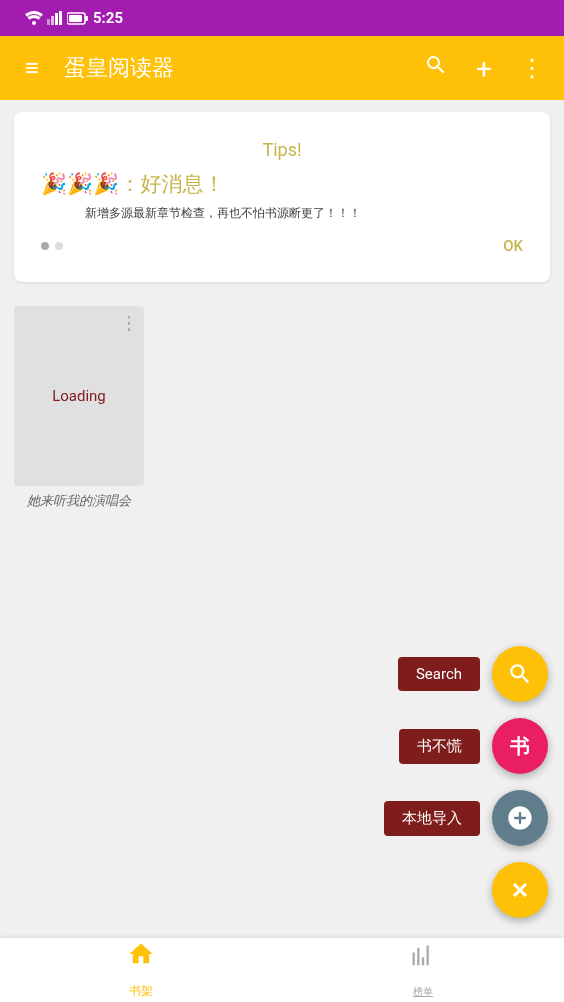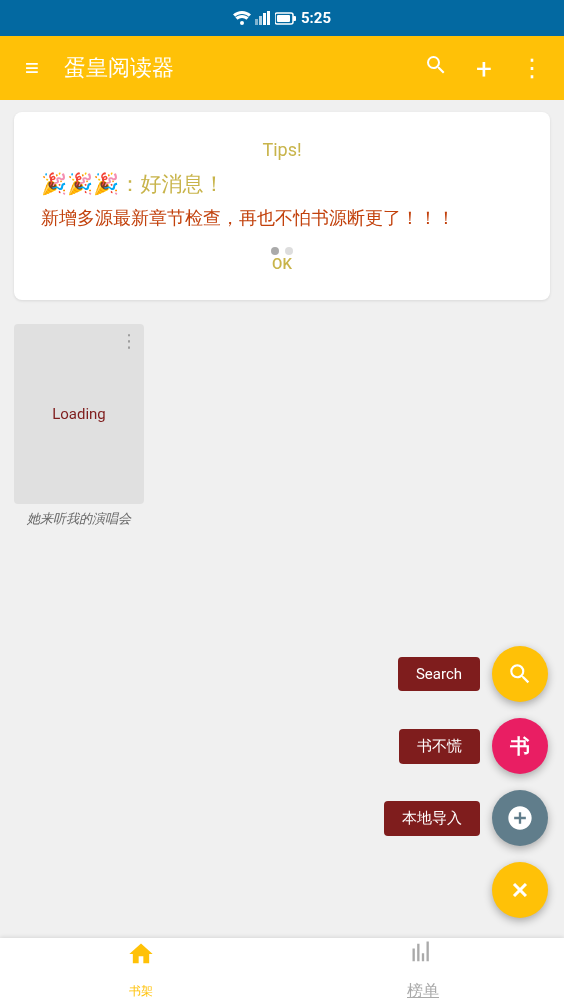--- a/index.html
+++ b/index.html
@@ -9,24 +9,24 @@
       font-family: 'Roboto', Arial, sans-serif;
       background: #f0f0f0;
       overflow: hidden;
       position: relative;
     }
 
     
     .status-bar {
       width: 100%;
       height: 36px;
-      background: #0369a1;
-      display: flex;
-      align-items: center;
-      justify-content: center;
+      background: #a21caf;
+      display: flex;
+      align-items: center;
+      justify-content: flex-start;
       padding: 0 25px;
       gap: 6px;
     }
     .status-icons {
       display: flex;
       align-items: center;
       gap: 4px;
     }
     .status-time {
       font-size: 15px;
@@ -80,30 +80,30 @@
       color: #c8b44a;
       font-size: 18px;
       margin-bottom: 10px;
     }
     .tips-subtitle {
       color: #c8b44a;
       font-size: 21px;
       margin-bottom: 6px;
     }
     .tips-text {
-      color: #c2410c;
-      font-size: 18px;
+      color: #404040;
+      font-size: 12px;
       line-height: 1.6;
+      margin-left: 44px;
     }
     .tips-footer {
       display: flex;
       justify-content: space-between;
       align-items: center;
       margin-top: 14px;
-      flex-direction: column;
     }
     .tips-dots {
       display: flex;
       gap: 6px;
     }
     .dot {
       width: 8px;
       height: 8px;
       border-radius: 50%;
       background: #ddd;
@@ -348,15 +348,15 @@
       </svg>
     </span>
     <span class="nav-label" style="color:#FFC107;font-size:12px;">书架</span>
   </div>
   <div class="nav-item inactive">
     <span class="nav-icon">
       <svg width="28" height="28" viewBox="0 0 24 24" fill="#aaa">
         <path d="M5 9H3v11h2V9zm4-4H7v15h2V5zm4 8h-2v7h2v-7zm4-10h-2v17h2V3z"></path>
       </svg>
     </span>
-    <span class="nav-label" style="color:#aaa;font-size:16px;text-decoration:underline;">榜单</span>
+    <span class="nav-label" style="color:#aaa;font-size:10px;text-decoration:underline;">榜单</span>
   </div>
 </div>
 
 </body></html>

